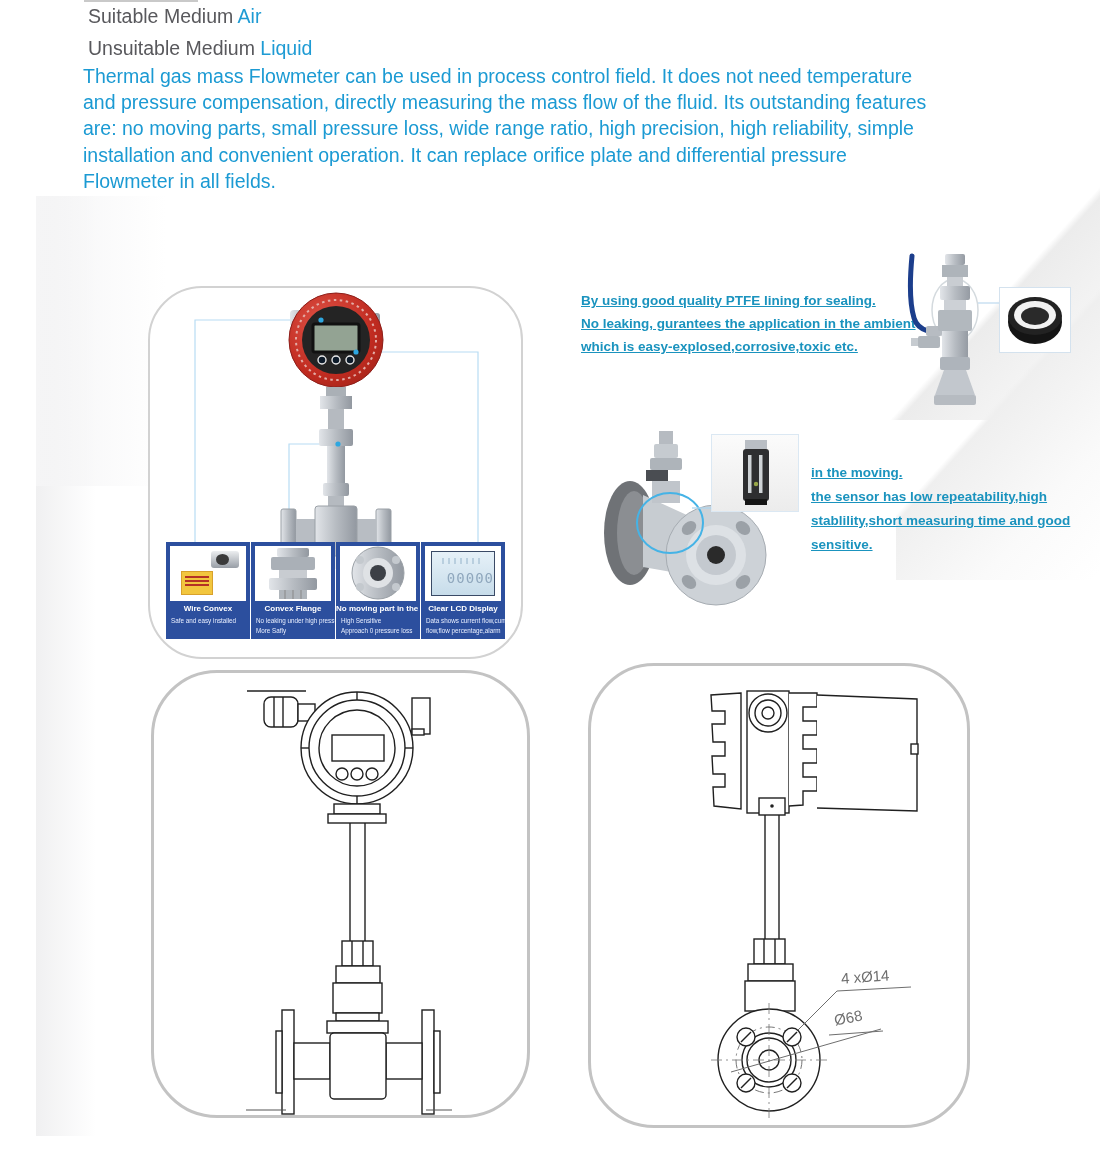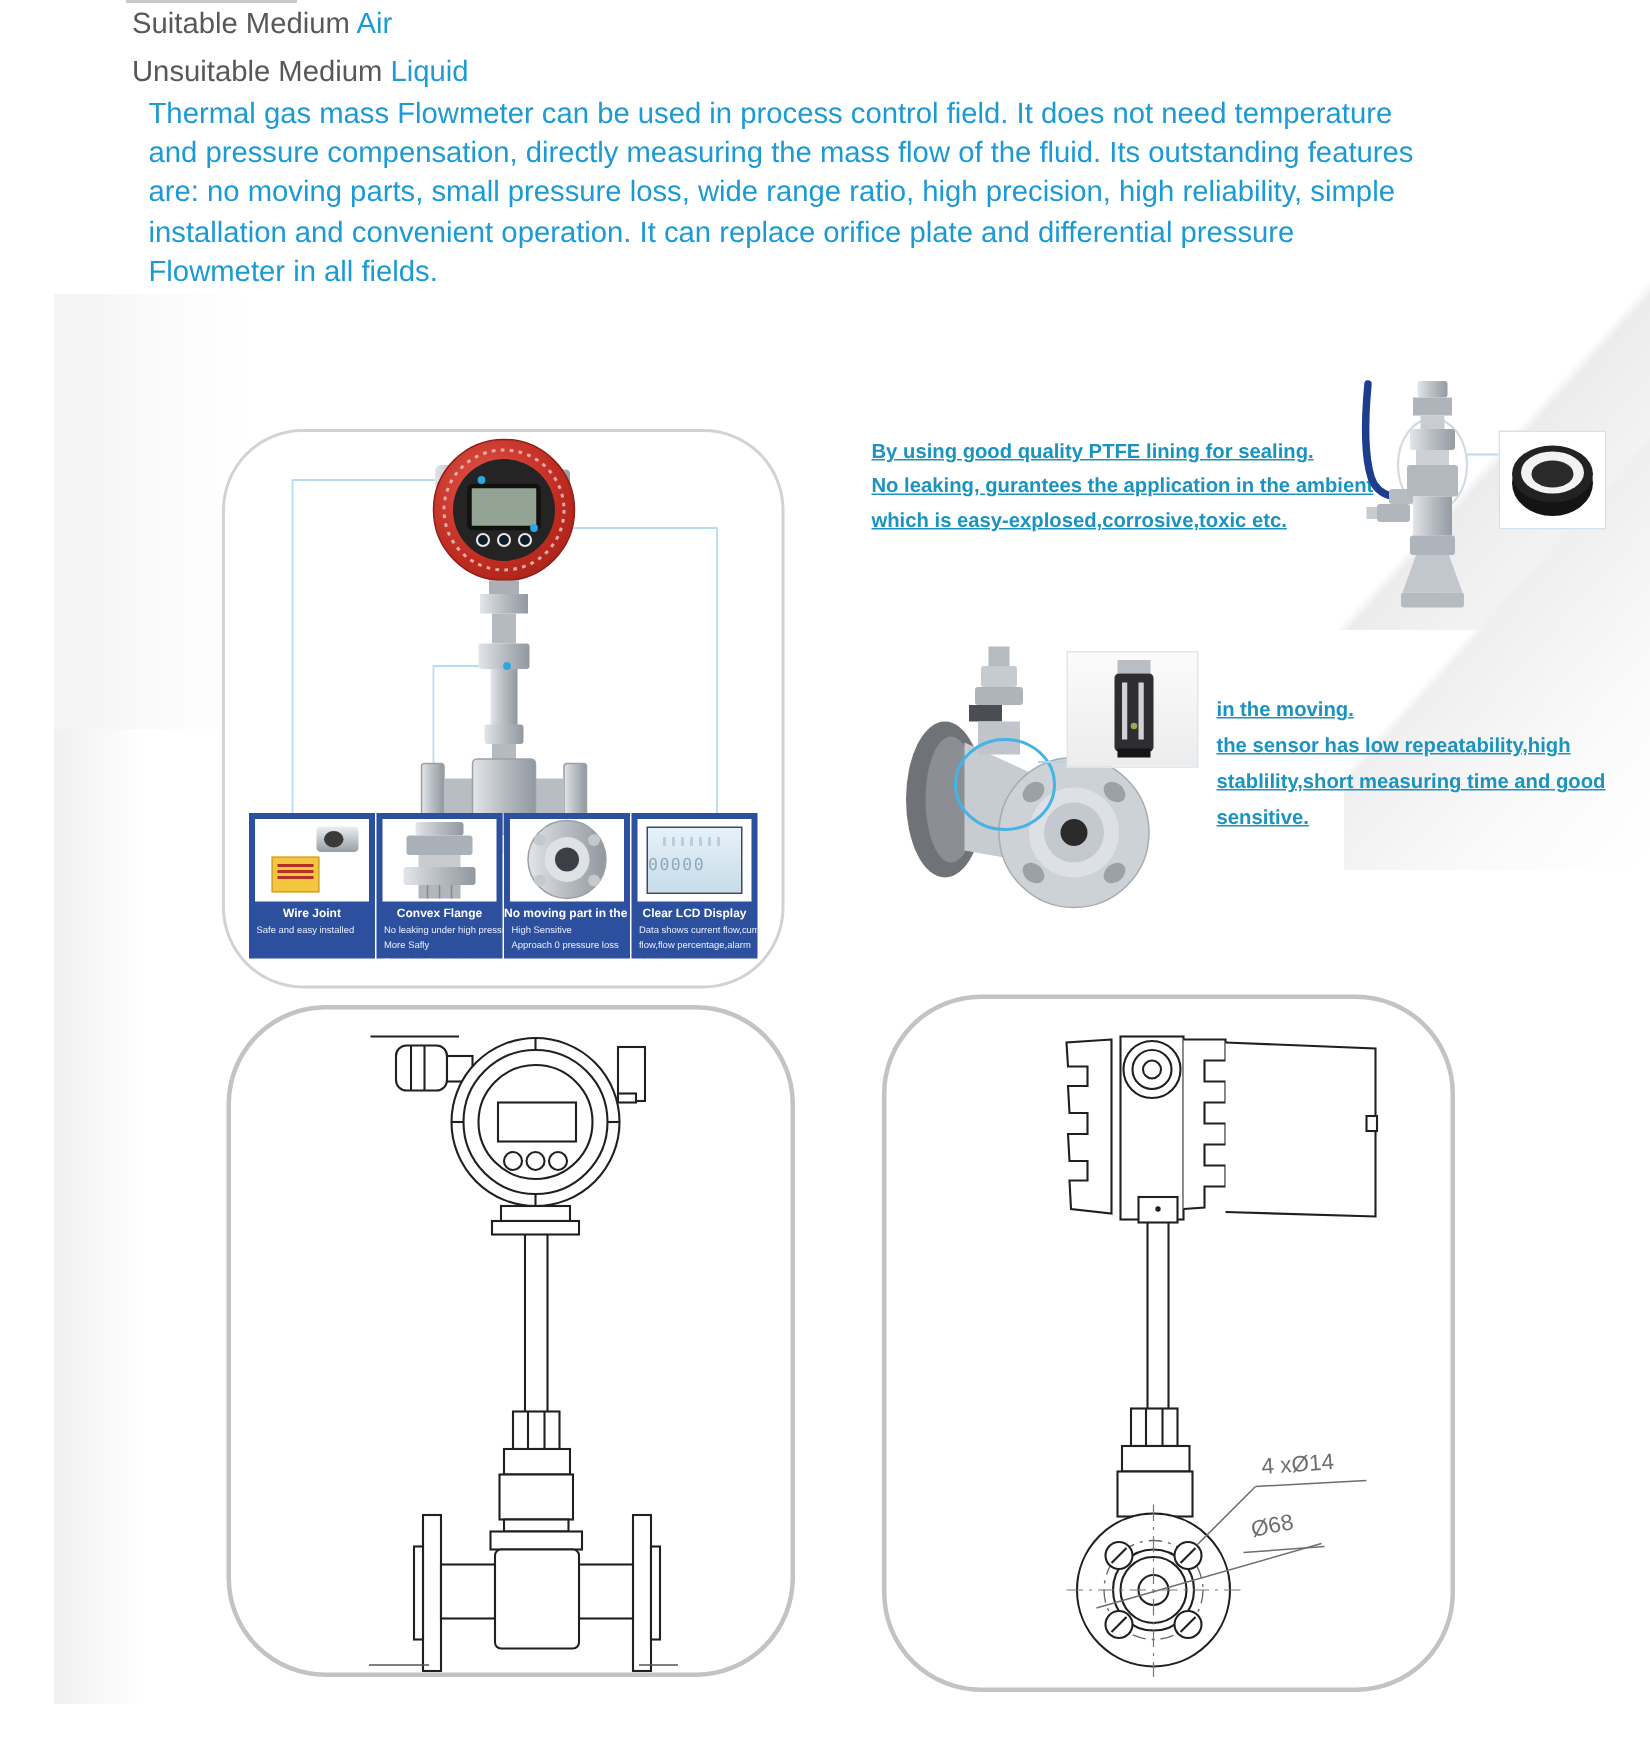--- a/index.html
+++ b/index.html
@@ -38,21 +38,21 @@
   .ph1{background:linear-gradient(135deg,#d84a3c,#a31f14);}
   .ph1 .conn{position:absolute;right:7px;top:5px;width:28px;height:17px;border-radius:3px;
              background:linear-gradient(#eceef0,#989ea6);}
   .ph1 .conn i{position:absolute;left:5px;top:3px;width:13px;height:11px;border-radius:50%;background:#3a3a3a;display:block;}
   .ph1 .warn{position:absolute;left:11px;bottom:6px;width:32px;height:24px;background:#f2c63e;border:1px solid #d8a12c;
              padding:2px 3px;box-sizing:border-box;}
   .ph1 .warn b{display:block;height:2px;margin-top:2px;background:#b43224;}
   .ph4f{background:#0e1d42;padding:5px 6px;box-sizing:border-box;}
   .lcd{width:100%;height:100%;background:linear-gradient(#e6f1f8,#c7dcea);border:1px solid #3a4a66;
        position:relative;box-sizing:border-box;}
-  .lcd .val{position:absolute;left:0;right:0;top:18px;text-align:left;font-size:11px;color:#8fa7bd;
+  .lcd .val{position:absolute;left:0;right:0;top:18px;text-align:right;font-size:14px;color:#8fa7bd;
             letter-spacing:1px;font-family:"DejaVu Sans Mono",monospace;}
   .lcd .tick{position:absolute;top:6px;left:10px;right:10px;height:6px;
              background:repeating-linear-gradient(90deg,#b9cfdf 0 2px,rgba(0,0,0,0) 2px 6px);}
 
   
   .dim{position:absolute;font-size:15px;color:#6e6e6e;white-space:nowrap;}
 </style>
 </head>
 <body>
 
@@ -65,21 +65,21 @@
 
   <div class="abs rule" style="left:48px;top:0;width:114px;height:2px;"></div>
   <div class="abs medrow" style="left:52px;top:5px;">
     <span>Suitable Medium</span>
     <span class="v">Air</span>
   </div>
   <div class="abs medrow" style="left:52px;top:37px;">
     <span>Unsuitable Medium</span>
     <span class="v">Liquid</span>
   </div>
-  <div class="abs intro" style="left:63px;top:63px;">
+  <div class="abs intro" style="left:47px;top:63px;">
     <div>Thermal gas mass Flowmeter can be used in process control field. It does not need temperature</div>
     <div>and pressure compensation, directly measuring the mass flow of the fluid. Its outstanding features</div>
     <div>are: no moving parts, small pressure loss, wide range ratio, high precision, high reliability, simple</div>
     <div>installation and convenient operation. It can replace orifice plate and differential pressure</div>
     <div>Flowmeter in all fields.</div>
   </div>
 
   <div class="card" style="left:112px;top:286px;width:371px;height:369px;">
     <svg class="abs" style="left:0;top:0;" width="371" height="369" viewBox="0 0 371 369">
       <defs>
@@ -138,21 +138,21 @@
       <div class="ph ph1">
         <span class="conn">
             <i></i>
           </span>
         <span class="warn">
             <b></b>
             <b></b>
             <b></b>
           </span>
       </div>
-      <div class="t">Wire Joint</div>
+      <div class="t">Wire Convex</div>
       <div class="l">Safe and easy installed</div>
     </div>
 
     <div class="panel" style="left:101px;">
       <div class="ph">
         <svg width="76" height="55" viewBox="0 0 76 55">
           <rect x="22" y="2" width="32" height="9" rx="2" fill="url(#sv)"></rect>
           <rect x="16" y="11" width="44" height="13" rx="2" fill="#aab0b7"></rect>
           <rect x="24" y="24" width="28" height="8" fill="#c8ccd1"></rect>
           <rect x="14" y="32" width="48" height="12" rx="2" fill="url(#sv)"></rect>

